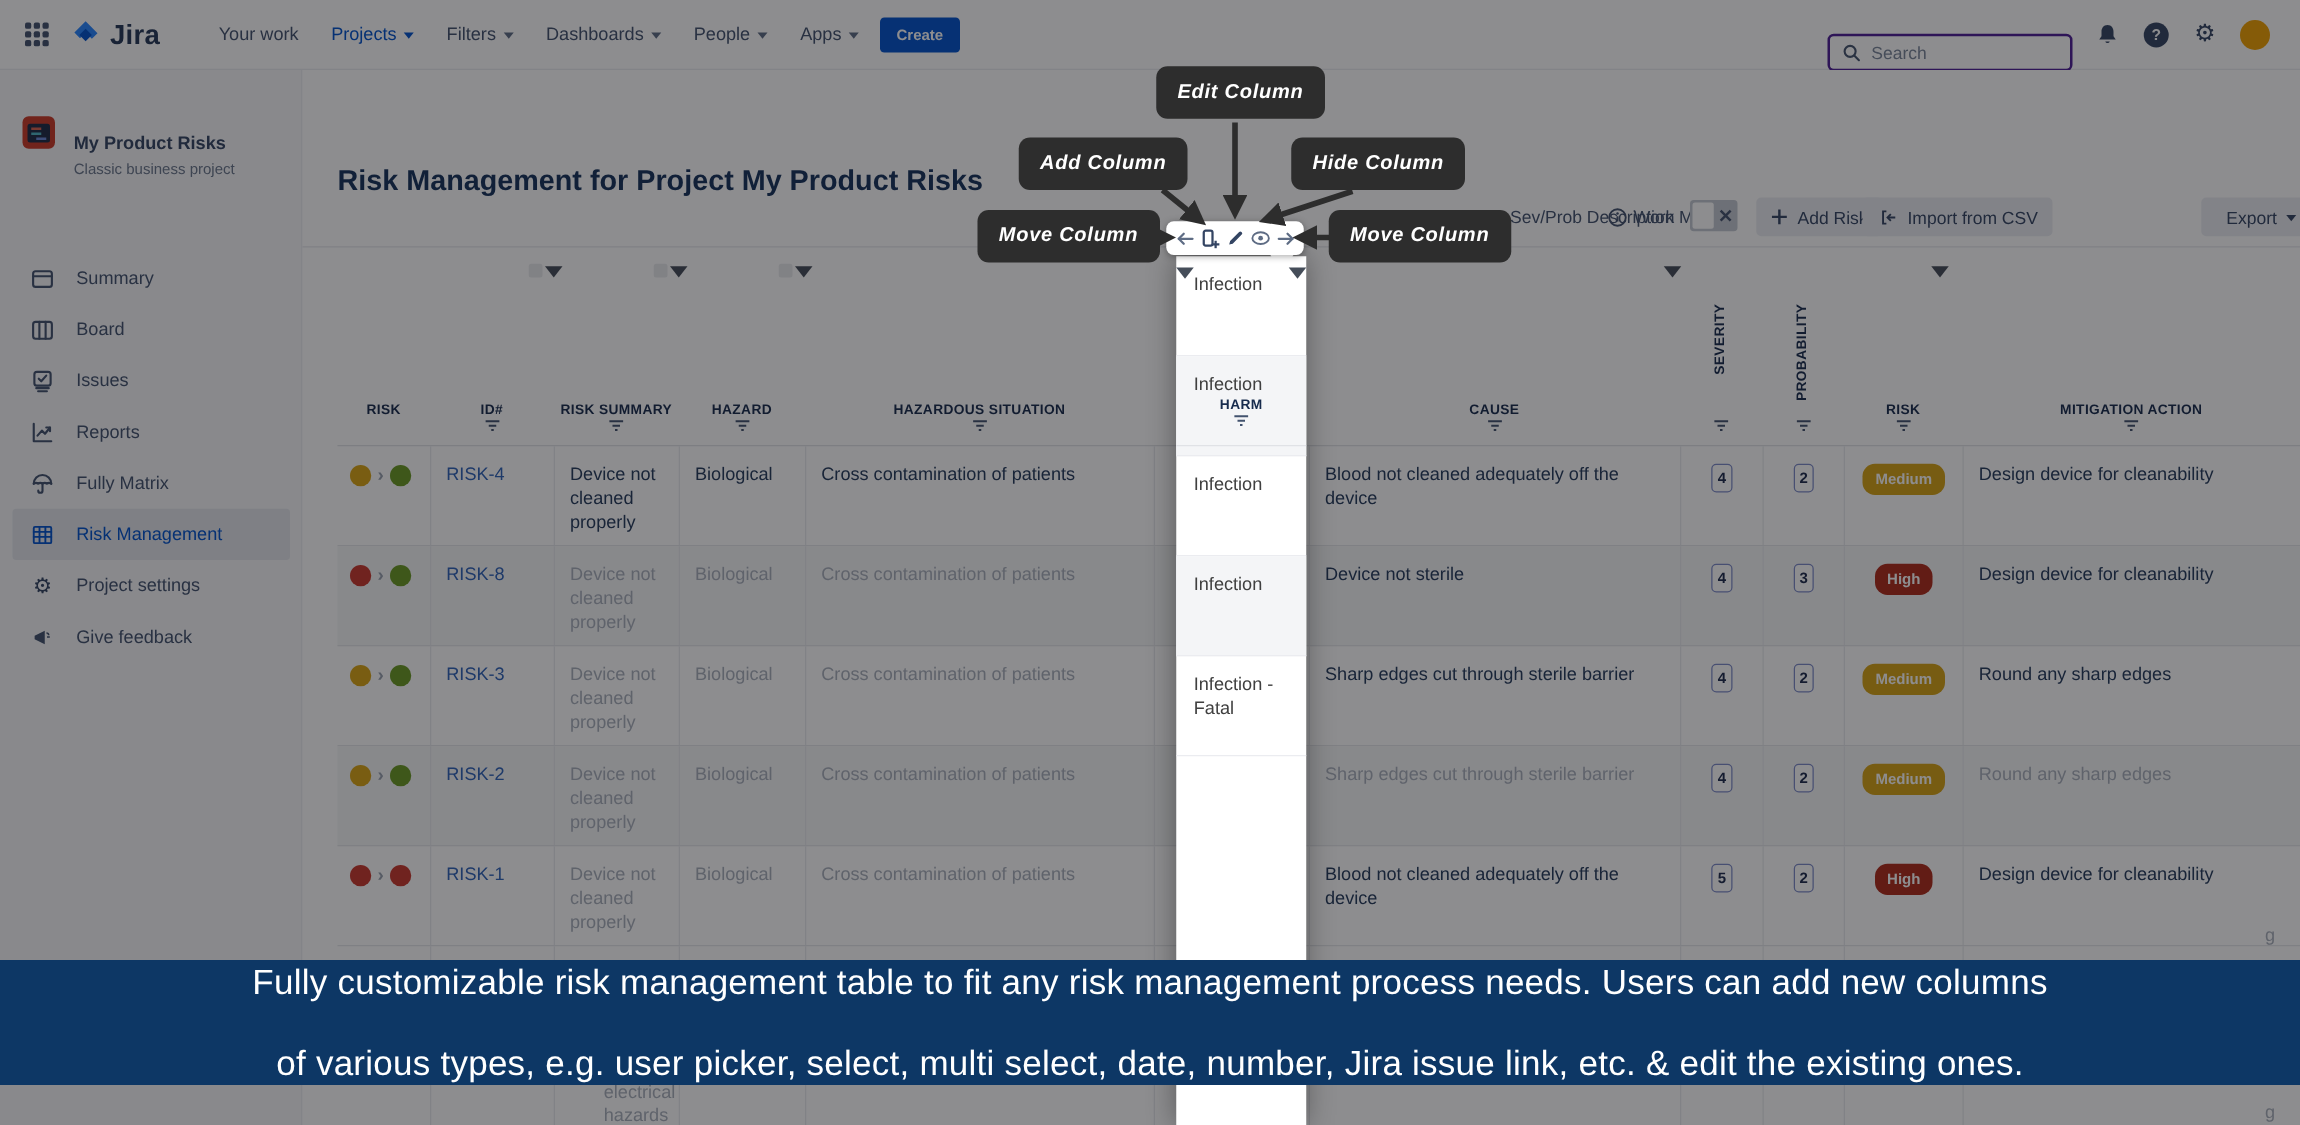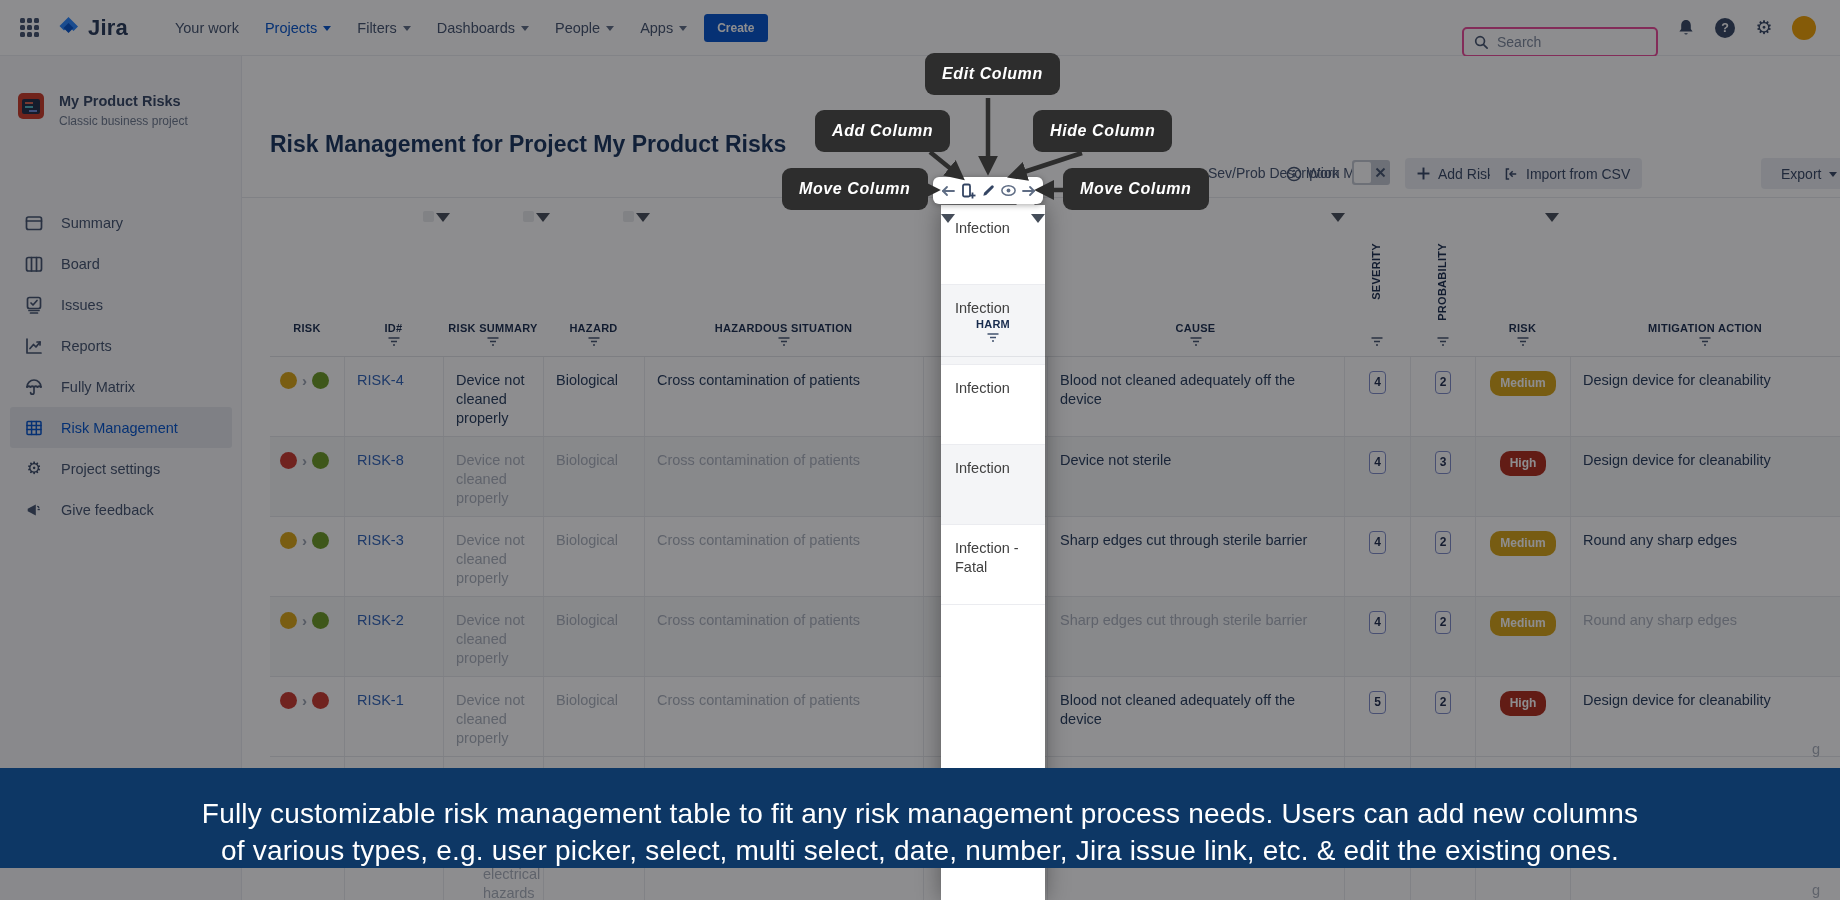--- a/index.html
+++ b/index.html
@@ -11,34 +11,34 @@
   .appgrid{display:grid;grid-template-columns:repeat(3,5px);grid-gap:2px;margin-right:18px;cursor:pointer;}
   .appgrid i{width:5px;height:5px;background:#42526e;border-radius:1.5px;}
   .jira-logo{display:flex;align-items:flex-start;gap:7px;margin-right:34px;}
   .jira-logo .word{font-size:22px;font-weight:700;color:#253858;letter-spacing:.2px;}
   .navitem{font-size:14.5px;color:#42526e;margin:0 13px;display:flex;align-items:center;gap:6px;cursor:pointer;white-space:nowrap;}
   .navitem.active{color:#0052cc;}
   .ncaret{width:0;height:0;border-left:4.5px solid transparent;border-right:4.5px solid transparent;border-top:5px solid #5e6c84;margin-top:2px;}
   .navitem.active .ncaret{border-top-color:#0052cc;}
   .create-btn{margin-left:4px;background:#0052cc;color:#fff;font-size:12px;font-weight:600;border:none;border-radius:3.5px;padding:7px 13px;cursor:pointer;}
   .nav-right{margin-left:auto;display:flex;align-items:center;gap:17px;}
-  .searchbox{width:196px;height:30px;border:2px solid #ec4899;border-radius:5px;display:flex;align-items:center;gap:8px;padding:0 10px;color:#7a869a;margin-top:29px;}
+  .searchbox{width:196px;height:30px;border:2px solid #4c1d95;border-radius:5px;display:flex;align-items:center;gap:8px;padding:0 10px;color:#7a869a;margin-top:29px;}
   .searchbox span{font-size:14px;}
   .navico{width:22px;height:22px;display:flex;align-items:center;justify-content:center;cursor:pointer;}
   .help-circ{width:20px;height:20px;border-radius:50%;background:#344563;color:#fff;font-size:12.5px;font-weight:700;display:flex;align-items:center;justify-content:center;}
   .gear-glyph{font-size:19px;color:#344563;line-height:1;}
   .avatar{width:24px;height:24px;border-radius:50%;background:#f0a000;cursor:pointer;}
 
   
   .sidebar{position:absolute;left:0;top:56px;width:242px;height:844px;background:#f7f8fa;border-right:1px solid #e9ebf0;}
   .proj-head{position:absolute;left:18px;top:37px;display:flex;gap:15px;cursor:pointer;}
   .proj-ico{width:26px;height:26px;border-radius:5px;background:#cb3a27;position:relative;flex:0 0 auto;}
   .proj-ico i{position:absolute;left:4px;top:6px;width:18px;height:15px;background:#1e2b45;border-radius:2px;}
   .proj-ico i:before{content:"";position:absolute;left:3px;top:3px;width:8px;height:2px;background:#d8604f;box-shadow:0 4px 0 #4fb6c4,4px 8px 0 #6a89d8;}
-  .proj-name{font-size:14.5px;font-weight:700;color:#344563;margin-top:0;}
+  .proj-name{font-size:14.5px;font-weight:700;color:#344563;margin-top:14px;}
   .proj-type{font-size:12px;color:#6b778c;margin-top:5px;}
   .side-list{position:absolute;left:10px;right:9px;top:146px;list-style:none;margin:0;padding:0;}
   .side-item{height:41px;display:flex;align-items:center;padding-left:14px;border-radius:3px;cursor:pointer;color:#42526e;}
   .side-item .sico{width:20px;height:20px;display:flex;align-items:center;justify-content:center;flex:0 0 auto;}
   .side-item .slabel{font-size:14.5px;margin-left:17px;}
   .side-item.sel{background:#e4e7ec;}
   .side-item.sel .slabel{color:#0052cc;}
   svg.lic{stroke:#42526e;fill:none;stroke-width:1.7;stroke-linecap:round;stroke-linejoin:round;}
   .side-item.sel svg.lic{stroke:#0052cc;}
 
@@ -98,21 +98,21 @@
   
   .popup{position:absolute;left:933px;top:177px;width:110px;height:27px;background:#fff;border-radius:6px;box-shadow:0 1px 6px rgba(0,0,0,.35);display:flex;align-items:center;justify-content:space-between;padding:0 6px;z-index:62;}
   .popup .pico{width:17px;height:17px;display:flex;align-items:center;justify-content:center;cursor:pointer;}
   .notch{position:absolute;left:1019px;top:198px;width:13px;height:13px;background:#fff;transform:rotate(45deg);z-index:61;}
 
   
   .callout{position:absolute;background:#2d2d2d;color:#fff;font-size:16px;font-weight:700;letter-spacing:.6px;border-radius:9px;padding:12px 17px;white-space:nowrap;z-index:66;font-style:italic;}
   .arrows{position:absolute;left:760px;top:40px;z-index:64;}
 
   
-  .banner{position:absolute;left:0;top:768px;width:1840px;height:100px;background:#0d3765;z-index:70;display:flex;flex-direction:column;align-items:center;justify-content:flex-end;gap:2px;}
+  .banner{position:absolute;left:0;top:768px;width:1840px;height:100px;background:#0d3765;z-index:70;display:flex;flex-direction:column;align-items:center;justify-content:space-between;gap:2px;}
   .banner div{color:#fff;font-size:28px;line-height:35px;letter-spacing:.2px;white-space:nowrap;}
 </style>
 </head>
 <body>
 
 <div id="stage">
 
   <div class="topnav">
     <div class="appgrid">
         <i></i>

